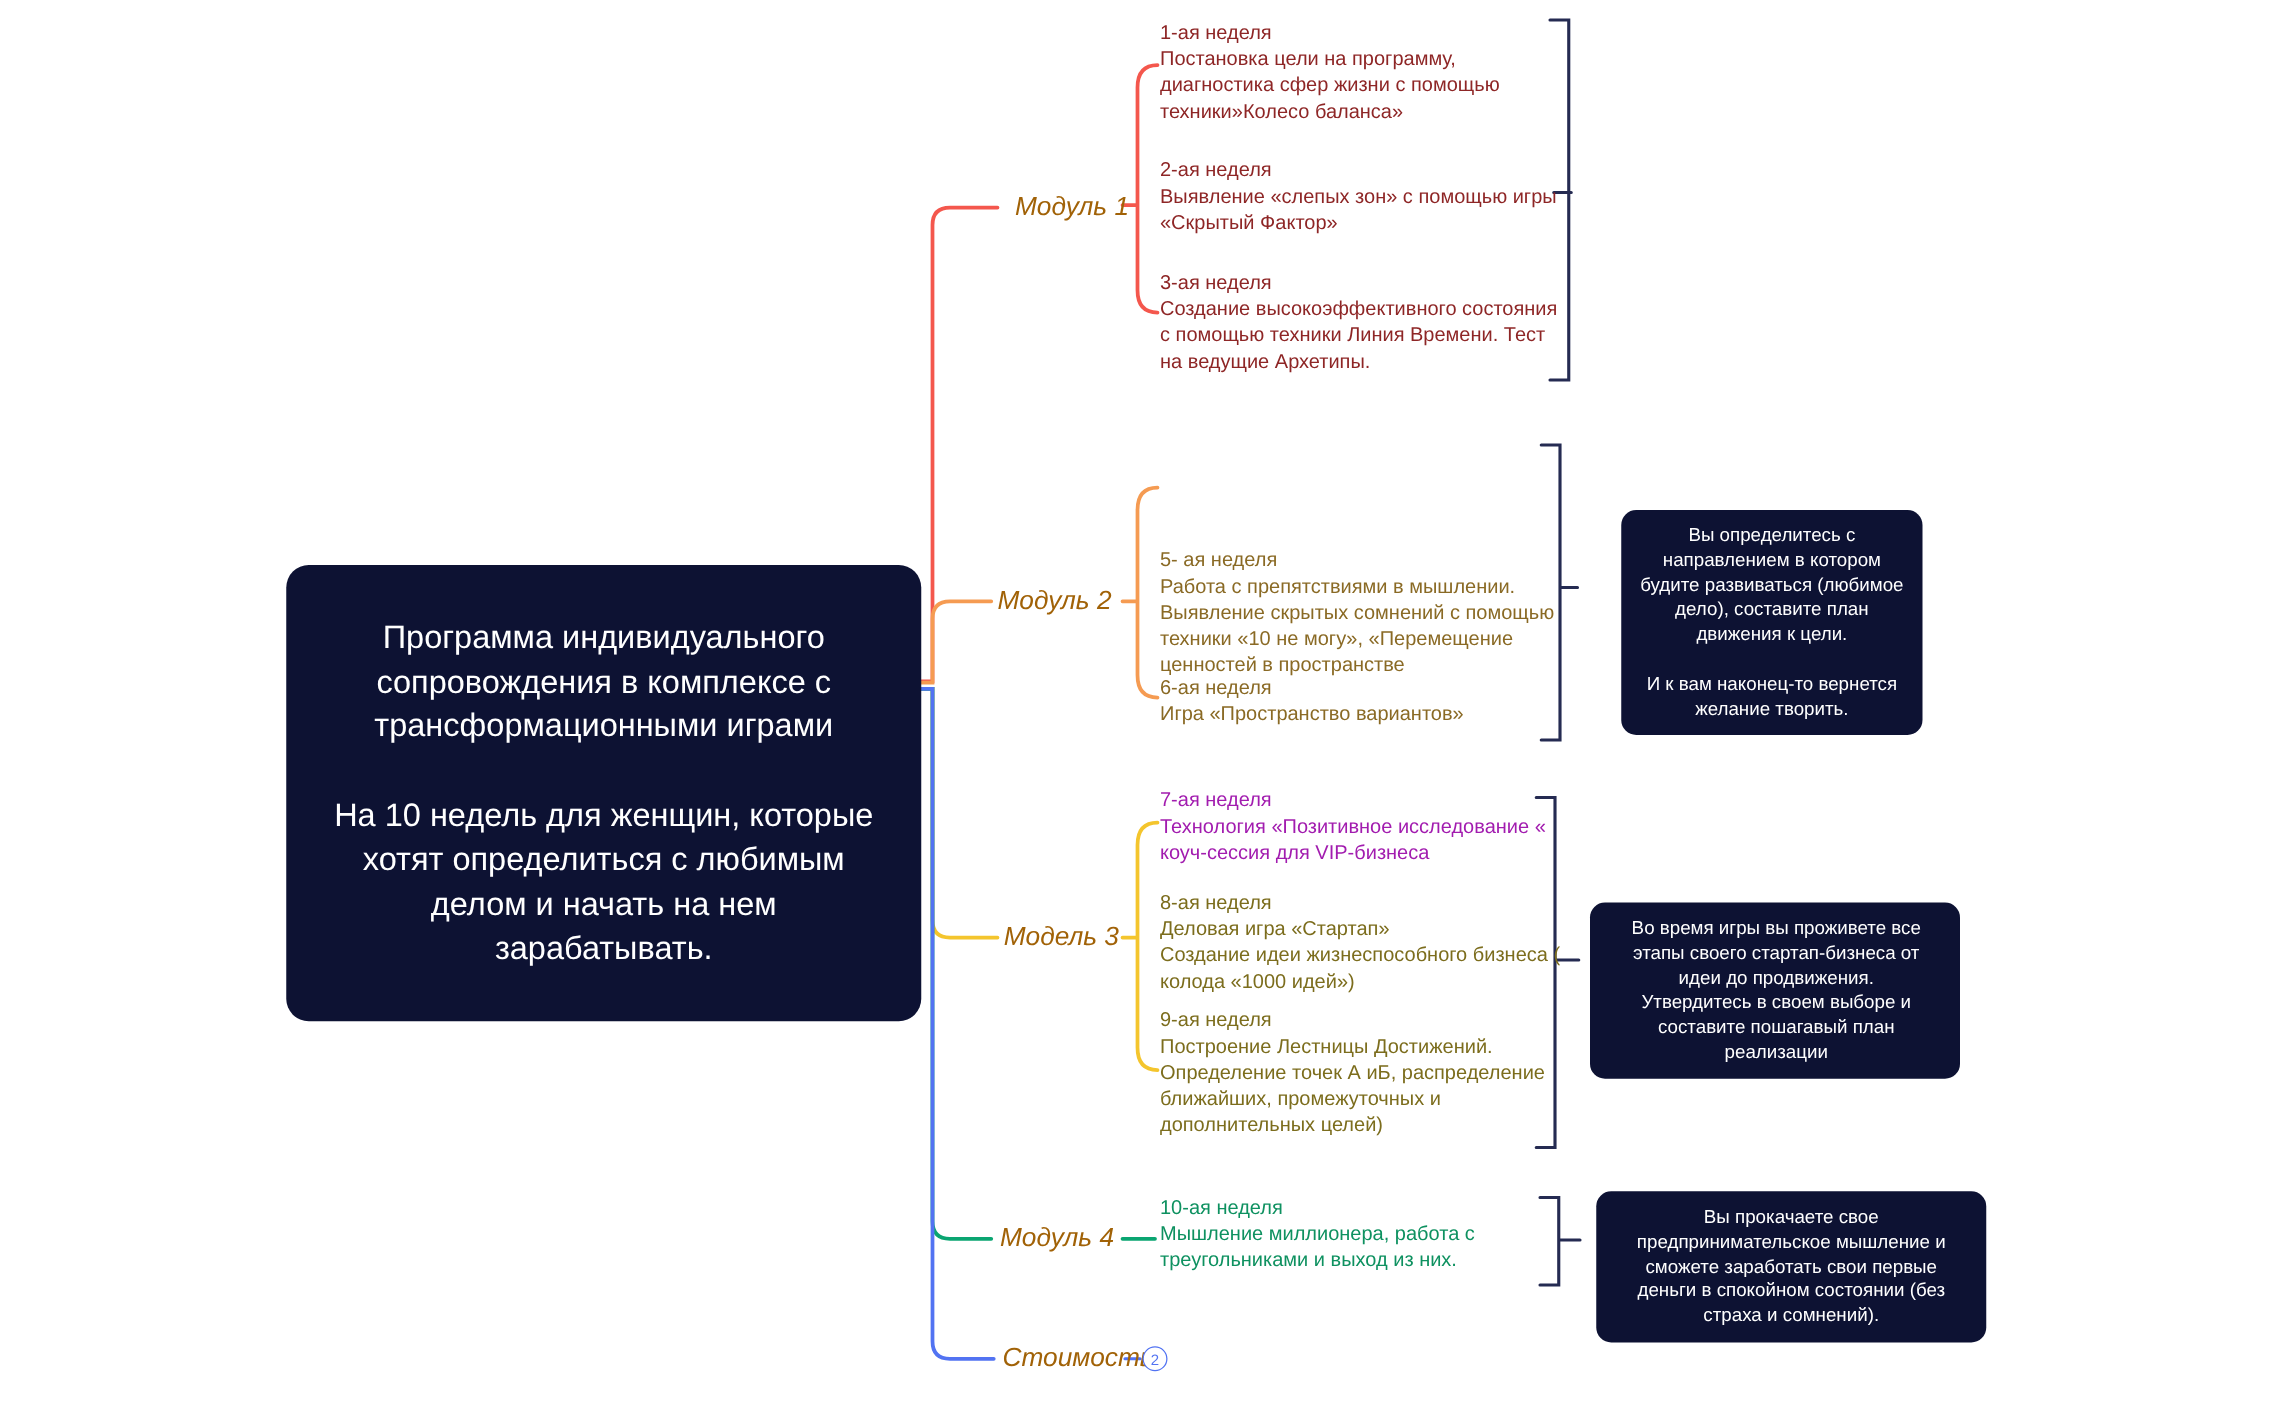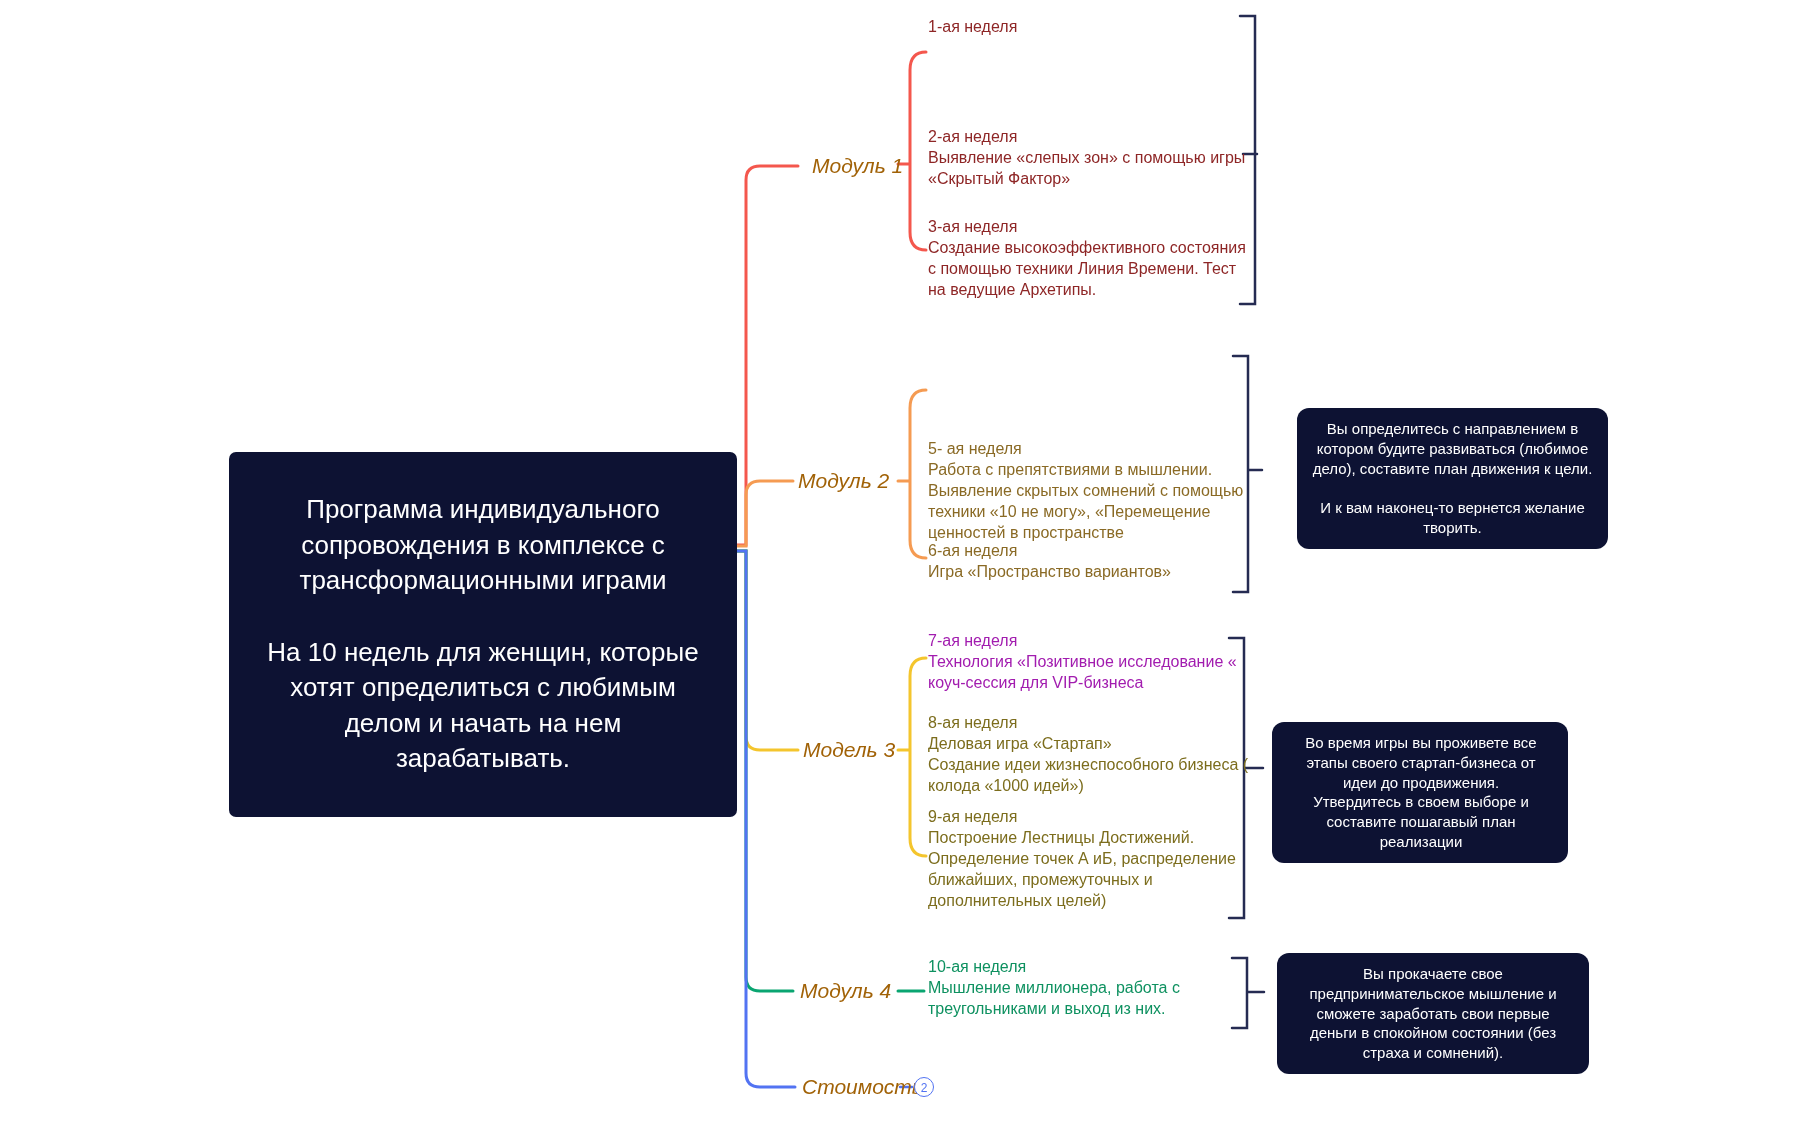--- a/index.html
+++ b/index.html
@@ -7,21 +7,21 @@
     position:relative;
     width:1819px;height:1126px;
     background:#ffffff;
     font-family:"Liberation Sans","DejaVu Sans",sans-serif;
     overflow:hidden;
   }
   svg.connectors{position:absolute;left:0;top:0;width:1819px;height:1126px;pointer-events:none;}
 
   .main-topic{
     position:absolute;left:229px;top:452px;width:508px;height:365px;
-    background:#0d1233;border-radius:7px;
+    background:#0d1233;border-radius:18px;
     color:#ffffff;display:flex;align-items:center;justify-content:center;
     text-align:center;box-sizing:border-box;padding:26px 30px;
   }
   .main-topic .txt{font-size:26px;line-height:1.37;white-space:pre-line;font-weight:400;}
 
   .node-label{
     position:absolute;font-size:21px;color:#a16207;line-height:22px;white-space:nowrap;font-style:italic;
   }
 
   .week{
@@ -29,21 +29,21 @@
   }
   .week .w-title{white-space:pre-line;}
   .week .w-body{white-space:pre-line;}
 
   .callout{
     position:absolute;background:#0d1233;color:#ffffff;border-radius:12px;
     box-sizing:border-box;padding:11px 14px;text-align:center;
     font-size:15px;line-height:1.32;white-space:pre-line;
   }
   .callout.c1{left:1283px;top:133px;width:318px;}
-  .callout.c2{left:1297px;top:408px;width:311px;}
+  .callout.c2{left:1297px;top:408px;width:241px;}
   .callout.c3{left:1272px;top:722px;width:296px;padding-left:16px;}
   .callout.c4{left:1277px;top:953px;width:312px;}
 
   .cost-badge{
     position:absolute;left:914px;top:1077px;width:20px;height:20px;border-radius:50%;
     border:1.5px solid #5273f2;color:#5273f2;font-size:12px;line-height:20px;
     text-align:center;background:#ffffff;box-sizing:border-box;
   }
 </style>
 </head>
@@ -79,20 +79,21 @@
 
   <div class="node-label" style="left:812px;top:155px;">Модуль 1</div>
   <div class="node-label" style="left:798px;top:470px;">Модуль 2</div>
   <div class="node-label" style="left:803px;top:739px;">Модель 3</div>
   <div class="node-label" style="left:800px;top:980px;">Модуль 4</div>
   <div class="node-label" style="left:802px;top:1076px;">Стоимость</div>
   <div class="cost-badge">2</div>
 
   <div class="week" style="top: 16px; color: rgb(142, 38, 38);">
     <div class="w-title">1-ая неделя</div>
+    <div class="w-body">Постановка цели на программу, диагностика сфер жизни с помощью техники»Колесо баланса»</div>
   </div>
   <div class="week" style="top: 126px; color: rgb(142, 38, 38);">
     <div class="w-title">2-ая неделя</div>
     <div class="w-body">Выявление «слепых зон» с помощью игры «Скрытый Фактор»</div>
   </div>
   <div class="week" style="top: 216px; color: rgb(142, 38, 38);">
     <div class="w-title">3-ая неделя</div>
     <div class="w-body">Создание высокоэффективного состояния с помощью техники Линия Времени. Тест на ведущие Архетипы.</div>
   </div>
 

